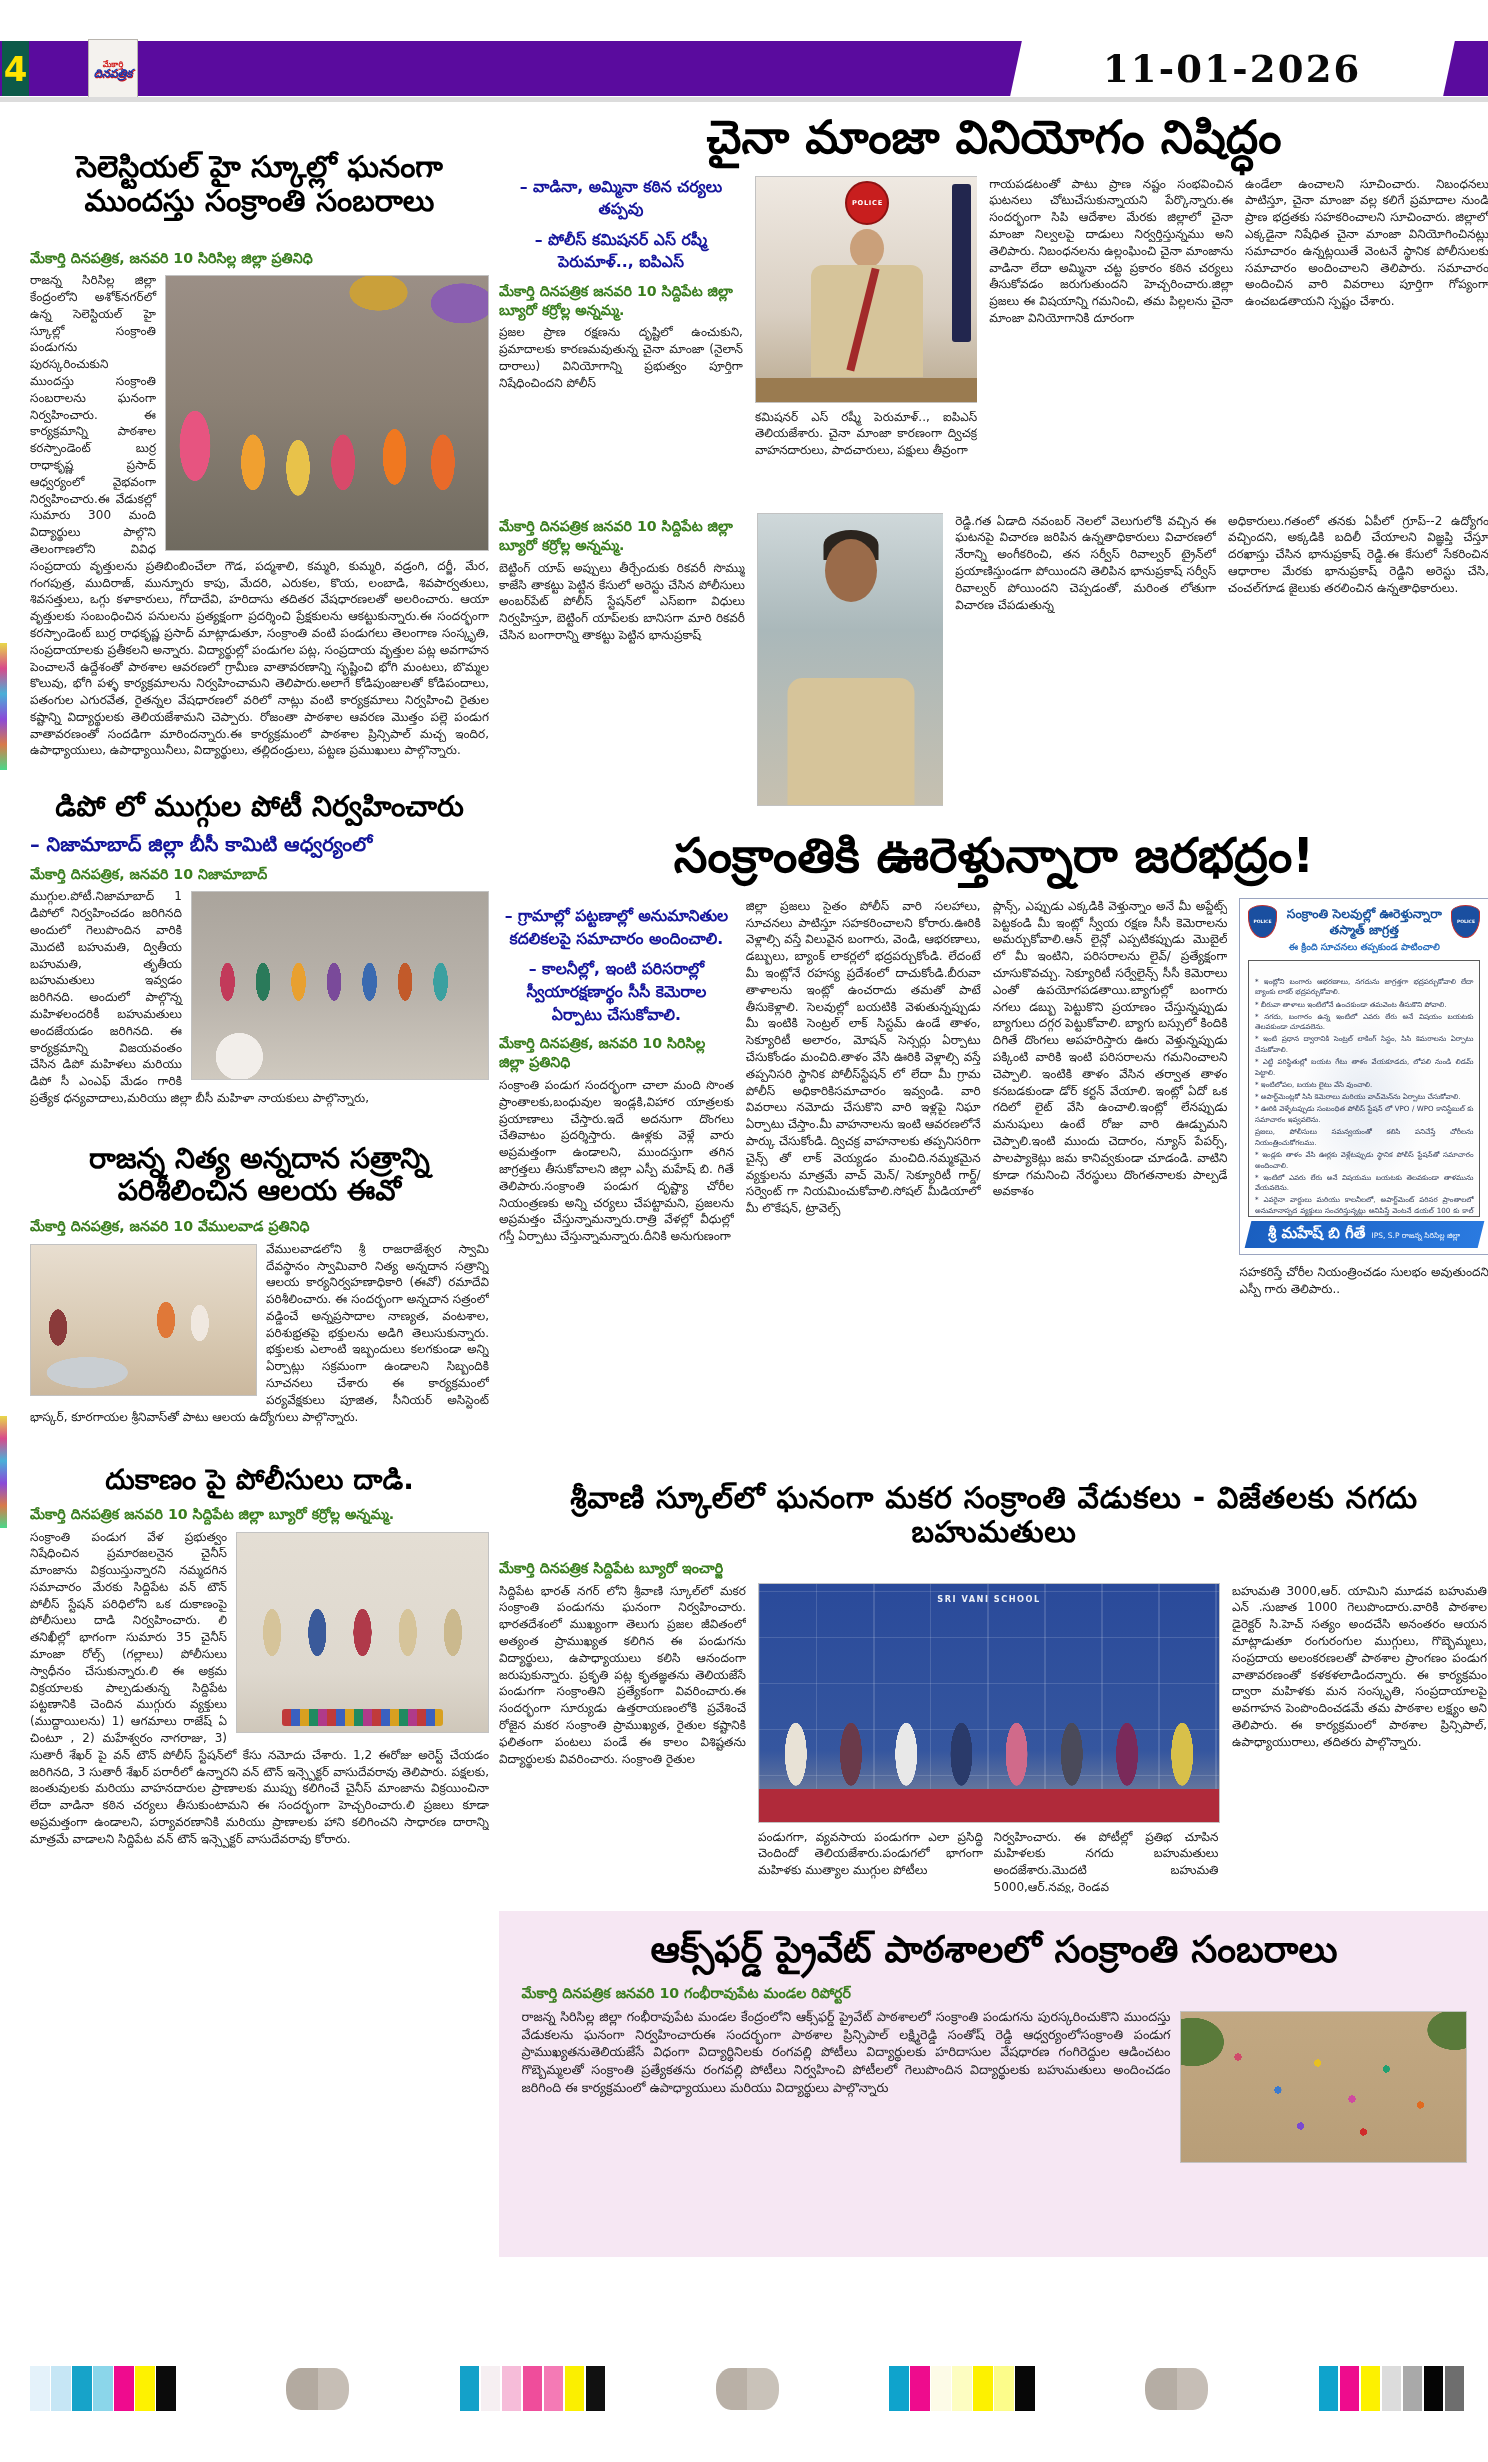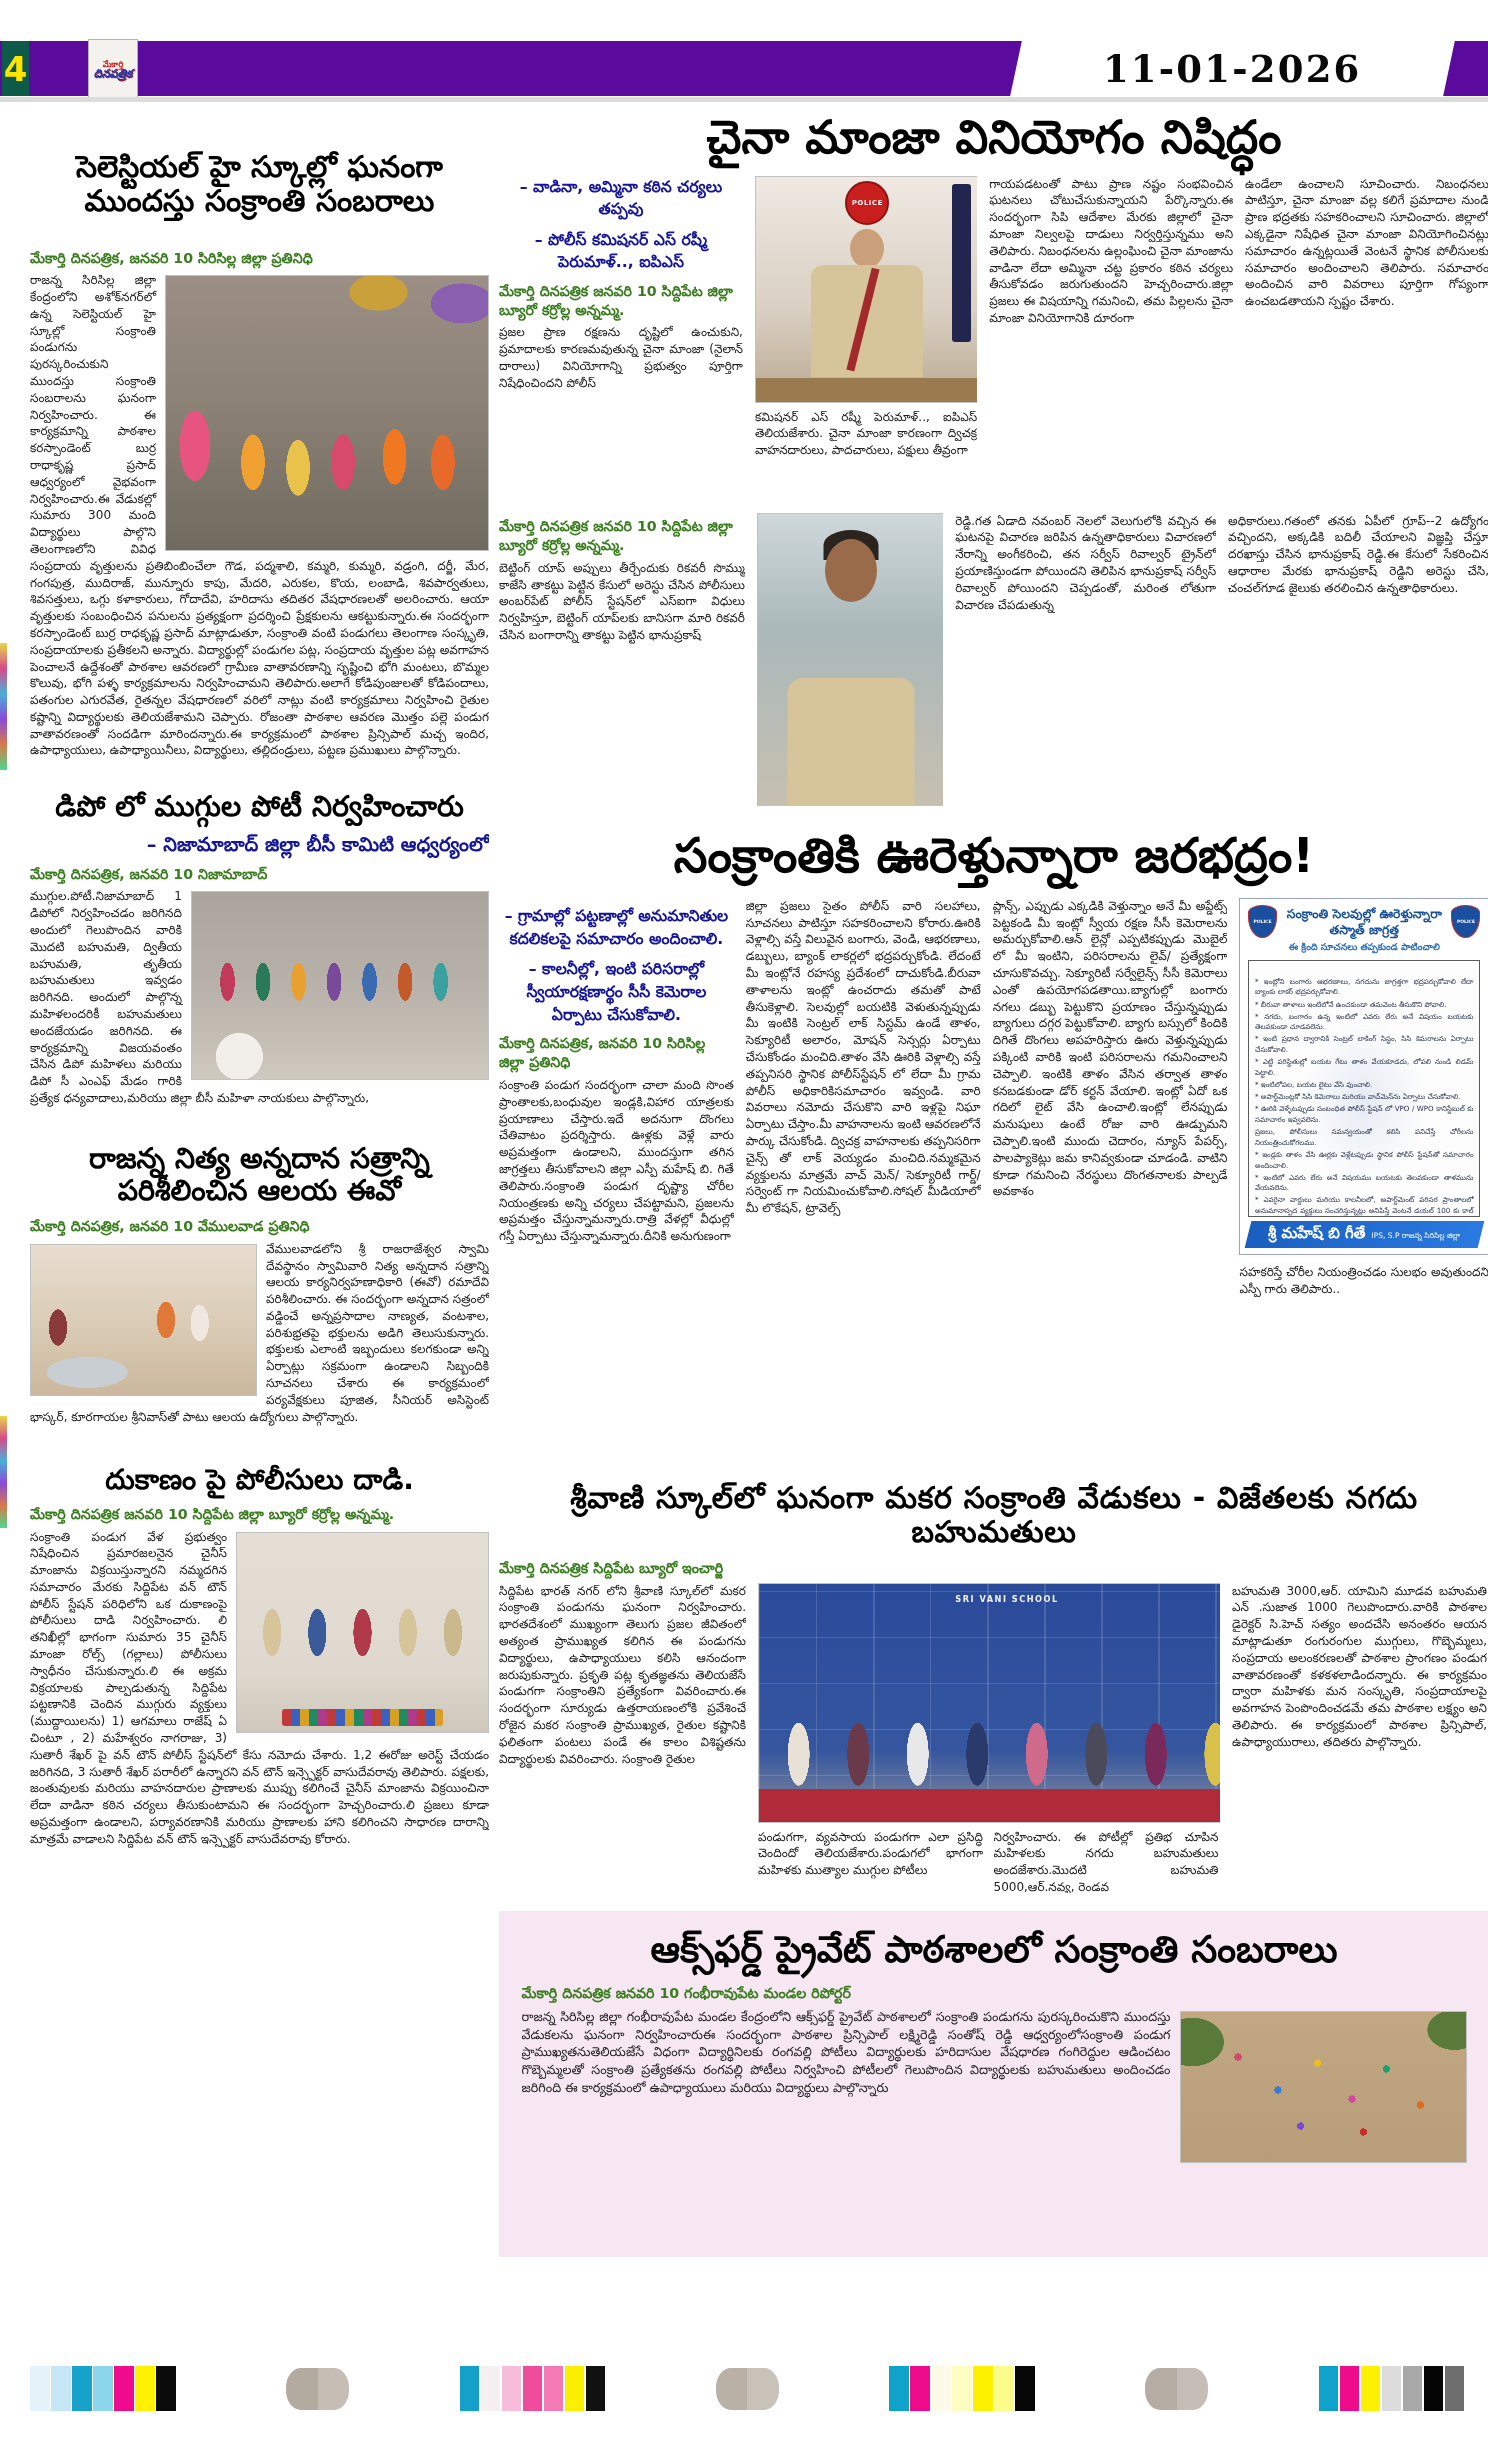--- a/index.html
+++ b/index.html
@@ -23,21 +23,21 @@
 
   
   .reg-mark{position:absolute;left:0;width:6.7px;background:
      linear-gradient(180deg,#e8d84a 0%,#d84a8a 20%,#4ab0d8 40%,#8a4ad8 60%,#d87a4a 80%,#4ad88a 100%);}
   #reg1{top:643px;height:127px;}
   #reg2{top:1416px;height:112px;}
 
   
   .headline{font-weight:900;color:#000;line-height:1.12;text-align:center;}
   .byline{color:#3a7d1e;font-weight:bold;font-size:14.2px;line-height:1.35;margin:4.5px 0;}
-  .subhead{color:#14169a;font-weight:bold;text-align:right;}
+  .subhead{color:#14169a;font-weight:bold;text-align:left;}
   .bodytext{font-size:12px;line-height:1.40;text-align:justify;color:#202020;}
   .bullets .bullet{color:#15159c;font-weight:bold;font-size:15.7px;line-height:1.45;text-align:center;margin-bottom:7.5px;}
 
   
   #left-col{position:absolute;left:30px;top:124px;width:459px;height:2249px;overflow:hidden;}
   #right-col{position:absolute;left:499px;top:112px;width:990px;height:2253px;overflow:hidden;}
   .row{display:flex;gap:12px;overflow:hidden;}
   .col{overflow:hidden;}
 
   
@@ -90,21 +90,21 @@
   .ph-commissioner .torso{position:absolute;left:50%;top:88px;transform:translateX(-50%);width:112px;height:112px;border-radius:12px 12px 0 0;background:#d6c49a;}
   .ph-commissioner .sash{position:absolute;left:46%;top:90px;width:7.5px;height:105px;background:#a22a2a;transform:rotate(14deg);}
   .ph-commissioner .desk{position:absolute;left:0;bottom:0;width:100%;height:24px;background:#9a7b50;}
   .ph-si{background:linear-gradient(180deg,#cfd8da 0%,#aab8ba 40%,#c6c0b0 100%);}
   .ph-si .head{position:absolute;left:50%;top:25.5px;transform:translateX(-50%);width:52px;height:63px;border-radius:50%;background:#9a6b4a;}
   .ph-si .hair{position:absolute;left:50%;top:16.5px;transform:translateX(-50%);width:55px;height:30px;border-radius:50% 50% 0 0;background:#2b241e;}
   .ph-si .torso{position:absolute;left:50%;bottom:0;transform:translateX(-50%);width:127px;height:127px;border-radius:15px 15px 0 0;background:#d6c49a;}
   .ph-srivani{background:
     repeating-linear-gradient(0deg,rgba(255,255,255,.14) 0 1.5px,transparent 1.5px 46px),
     repeating-linear-gradient(90deg,rgba(255,255,255,.14) 0 1.5px,transparent 1.5px 57px),
-    linear-gradient(180deg,#2a4a9a 0%,#35569f 70%,#8a8f9a 100%); padding-left: 36px;}
+    linear-gradient(180deg,#2a4a9a 0%,#35569f 70%,#8a8f9a 100%);}
   .ph-srivani .carpet{position:absolute;left:0;bottom:0;width:100%;height:33px;background:#b02a3a;}
   .ph-srivani .people{position:absolute;left:0;bottom:22.5px;width:100%;height:112px;background:
     radial-gradient(ellipse 18px 52px at 8% 60%,#e8e2d6 60%,transparent 61%),
     radial-gradient(ellipse 18px 52px at 20% 60%,#6a3a4a 60%,transparent 61%),
     radial-gradient(ellipse 18px 52px at 32% 60%,#e8e8e8 60%,transparent 61%),
     radial-gradient(ellipse 18px 52px at 44% 60%,#2a3a6a 60%,transparent 61%),
     radial-gradient(ellipse 18px 52px at 56% 60%,#d06a8a 60%,transparent 61%),
     radial-gradient(ellipse 18px 52px at 68% 60%,#4a4a5a 60%,transparent 61%),
     radial-gradient(ellipse 18px 52px at 80% 60%,#7a2a5a 60%,transparent 61%),
     radial-gradient(ellipse 18px 52px at 92% 60%,#d8c04a 60%,transparent 61%);}

